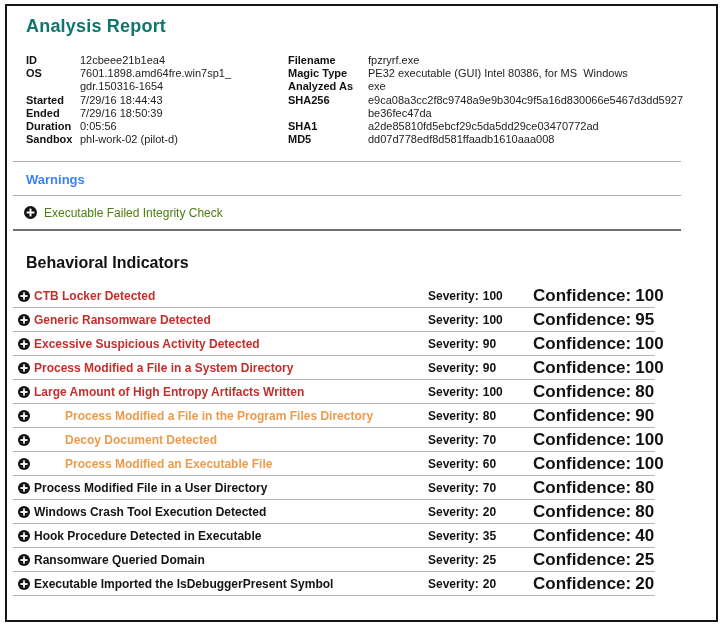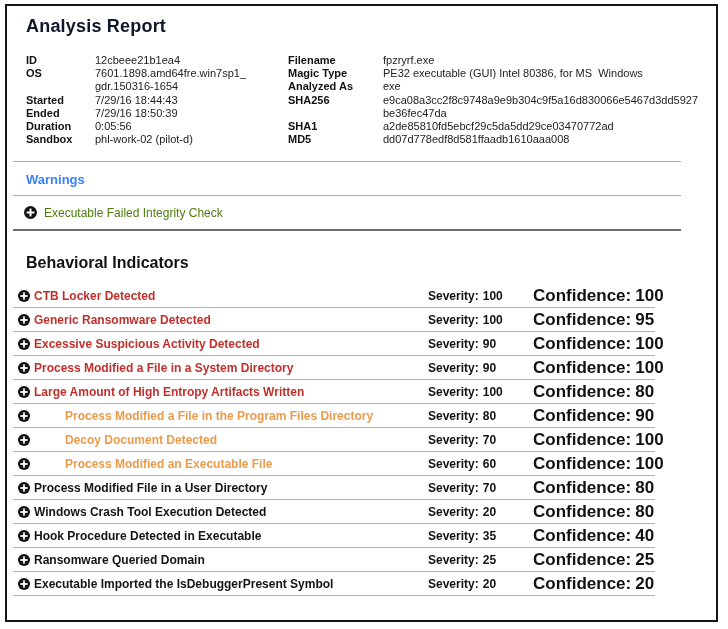--- a/index.html
+++ b/index.html
@@ -1,25 +1,25 @@
 <!DOCTYPE html>
 <html><head>
 <meta charset="utf-8">
 <style>
   html,body{margin:0;padding:0;background:#fff;}
   body{width:728px;height:629px;position:relative;font-family:"Liberation Sans",sans-serif;color:#1a1a1a;}
   .frame{position:absolute;left:5px;top:4px;width:713px;height:618px;border:2px solid #161616;box-sizing:border-box;background:#fff;overflow:hidden;}
 
-  .page-title{font-size:18px;font-weight:bold;color:#0f172a;margin:10px 0 0 19px;letter-spacing:.2px;}
+  .page-title{font-size:18px;font-weight:bold;color:#0f766e;margin:10px 0 0 19px;letter-spacing:.2px;}
 
   
   .meta{display:flex;margin:17px 0 0 19px;font-size:11px;line-height:13.2px;color:#222;}
   .meta-col.left{width:262px;flex:none;}
   .meta-col.right{flex:1;min-width:0;}
-  .meta-row{display:flex;gap:15px;}
+  .meta-row{display:flex;}
   .meta-label{font-weight:bold;color:#111;flex:none;}
   .left .meta-label{width:54px;}
   .right .meta-label{width:80px;}
   .meta-values{flex:1;min-width:0;}
   .meta-value{white-space:pre;}
 
   
   .sep{border:none;border-top:1px solid #adadad;margin:0 35px 0 6px;}
   .sep.dark{border-top:2px solid #6e6e6e;}
   .meta-sep{margin-top:15px;}

